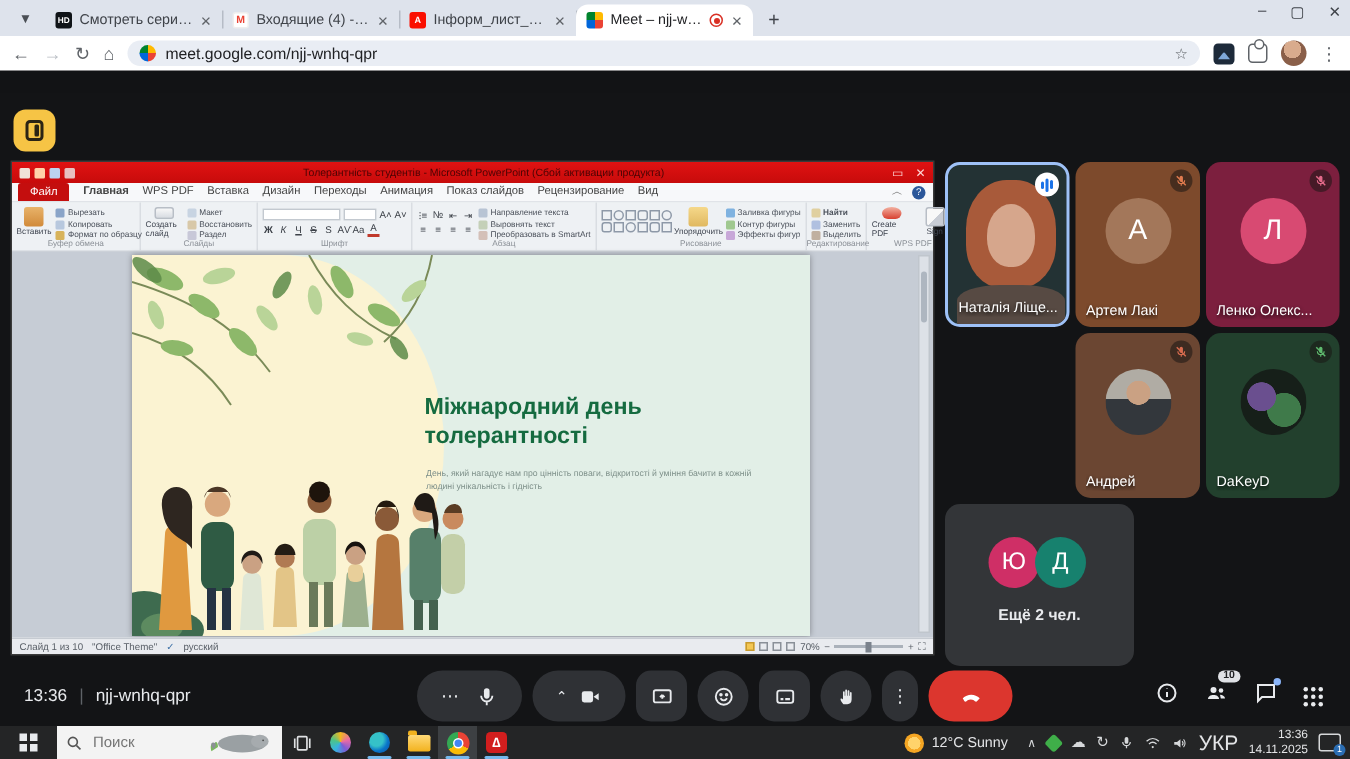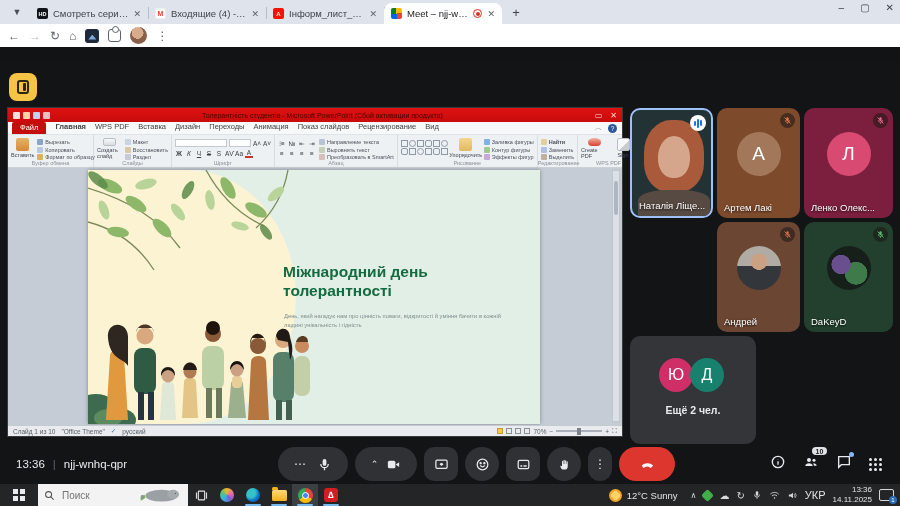--- a/index.html
+++ b/index.html
@@ -176,20 +176,25 @@
       <span>▢</span>
       <span>✕</span>
     </div>
   </div>
 
   <div class="abs toolbar">
     <span class="navic">←</span>
     <span class="navic dis">→</span>
     <span class="navic">↻</span>
     <span class="navic">⌂</span>
+    <div class="omni">
+      <span class="fav meet" style="width:11px;height:11px;border-radius:50%;"></span>
+      <span class="url">meet.google.com/njj-wnhq-qpr</span>
+      <span class="star">☆</span>
+    </div>
     <span class="ext-dark"></span>
     <span class="puzzle"></span>
     <span class="avatar-sm"></span>
     <span class="navic">⋮</span>
   </div>
 
 
   <div class="abs meet-bg"></div>
 
   <div class="abs app-icon">
@@ -744,21 +749,21 @@
           <path d="M6 11a6 6 0 0 0 12 0M12 17v4" stroke="#d6d8da" stroke-width="2" fill="none"></path>
         </svg>
       <svg viewBox="0 0 24 24" width="11" height="11" fill="none" stroke="#d6d8da" stroke-width="2">
           <path d="M3 9c5.5-5 12.5-5 18 0M6.5 13c3.5-3 7.5-3 11 0"></path>
           <circle cx="12" cy="17.5" r="1.6" fill="#d6d8da" stroke="none"></circle>
         </svg>
       <svg viewBox="0 0 24 24" width="11" height="11" fill="#d6d8da">
           <path d="M4 10v4h4l5 4V6l-5 4z"></path>
           <path d="M15.5 9a4.5 4.5 0 0 1 0 6M17.5 6.5a8 8 0 0 1 0 11" stroke="#d6d8da" stroke-width="1.6" fill="none"></path>
         </svg>
-      <span style="font-size:11px;color:#e3e4e6;">УКР</span>
+      <span style="font-size:14px;color:#e3e4e6;">УКР</span>
       <div class="clock">
         <div>13:36</div>
         <div>14.11.2025</div>
       </div>
       <div class="notif">
         <b>1</b>
       </div>
     </div>
   </div>
 </div>

